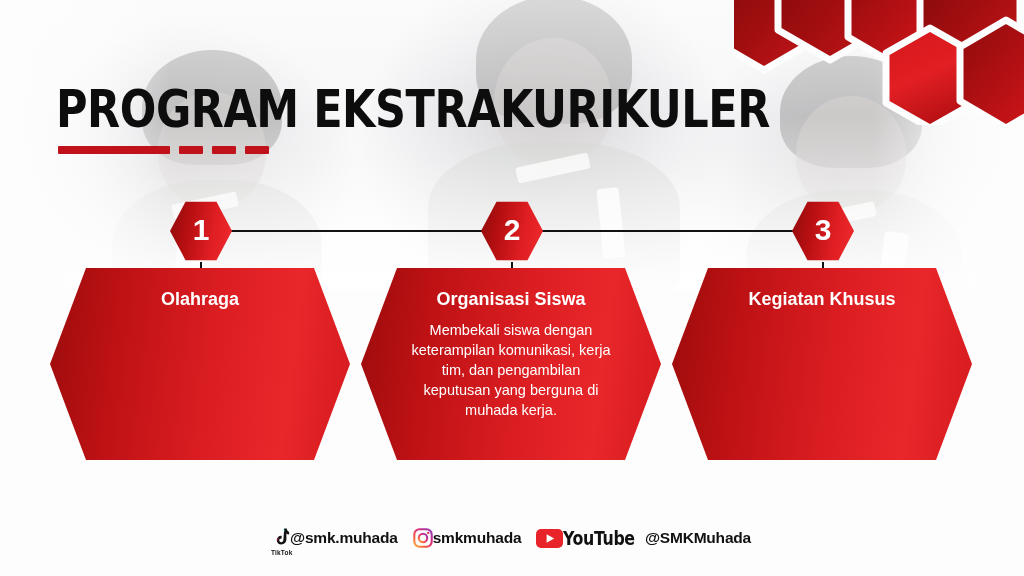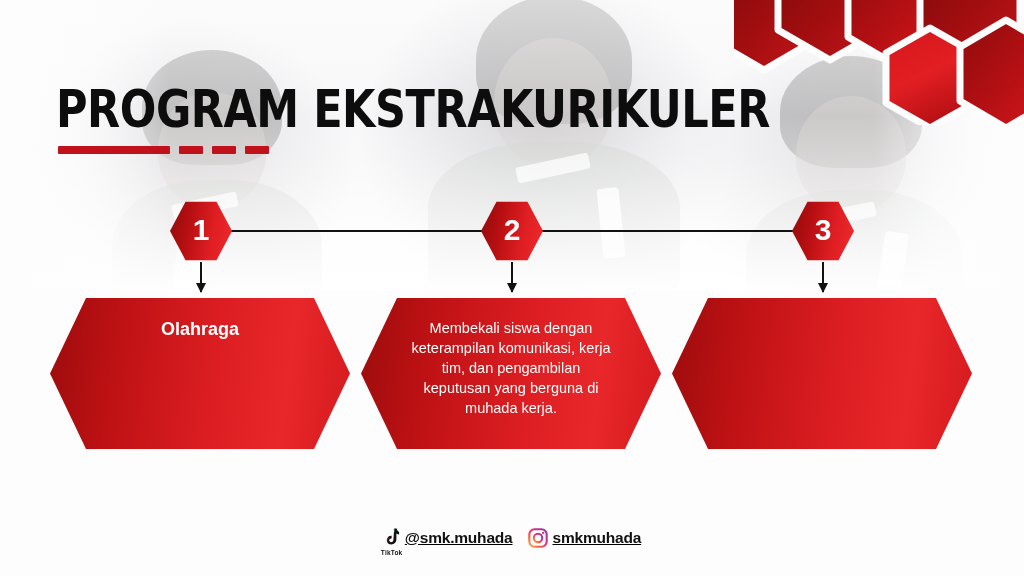--- a/index.html
+++ b/index.html
@@ -98,21 +98,21 @@
   }
   .arrow { position:absolute; top:262px; width:2px; height:30px; background:#111; }
   .arrow::after {
     content:""; position:absolute; left:-4px; bottom:-1px;
     border-left:5px solid transparent; border-right:5px solid transparent;
     border-top:10px solid #111;
   }
 
   
   .card {
-    position:absolute; top:298px; width:300px; height:151px;
+    position:absolute; top:268px; width:300px; height:192px;
   }
   .card .bg {
     position:absolute; inset:0;
     background:linear-gradient(97deg,#9c0c0c 0%,#bd1114 22%,#dc1e22 55%,#e8272a 78%,#d51a1e 100%);
     clip-path:polygon(12% 0%,88% 0%,100% 50%,88% 100%,12% 100%,0% 50%);
     filter:drop-shadow(0 3px 5px rgba(0,0,0,.16));
   }
   .card .inner {
     position:absolute; inset:0; padding:20px 46px 0 46px;
     display:flex; flex-direction:column; align-items:center;
@@ -123,21 +123,21 @@
   }
   .card p {
     color:#fff; font-size:14.5px; line-height:20px; text-align:center;
   }
 
   
   .social {
     position:absolute; left:0; right:0; top:528px;
     display:flex; justify-content:center; align-items:flex-start; gap:15px;
   }
-  .soc { display:flex; align-items:flex-end; gap:5px; position:relative;text-decoration:underline; }
+  .soc { display:flex; align-items:flex-end; position:relative; }
   .soc .handle {
     font-size:15.5px; font-weight:bold; color:#111; letter-spacing:-0.2px;
     line-height:20px;
   }
   .tiktok-mark { position:relative; width:17px; height:20px; }
   .tiktok-lbl {
     position:absolute; left:-2px; top:21px;
     font-size:6.5px; font-weight:bold; color:#111; letter-spacing:.2px;
   }
   .ig-mark { width:20px; height:20px; }
@@ -247,27 +247,29 @@
   <div class="card" style="left:50px;">
     <div class="bg"></div>
     <div class="inner">
       <h3>Olahraga</h3>
     </div>
   </div>
 
   <div class="card" style="left:361px;">
     <div class="bg"></div>
     <div class="inner">
+      <h3>Organisasi Siswa</h3>
       <p>Membekali siswa dengan keterampilan komunikasi, kerja tim, dan pengambilan keputusan yang berguna di muhada kerja.</p>
     </div>
   </div>
 
   <div class="card" style="left:672px;">
     <div class="bg"></div>
     <div class="inner">
+      <h3>Kegiatan Khusus</h3>
     </div>
   </div>
 
   <div class="social">
 
     <div class="soc">
       <span class="tiktok-mark">
         <svg width="17" height="20" viewBox="0 0 17 20" xmlns="http://www.w3.org/2000/svg">
           <path d="M11.2 0.6h2.5c.2 1.5 1 2.8 2.4 3.3v2.5c-1-.05-1.9-.38-2.7-.95v5.9c0 3.1-2.3 5.2-5 5.2-2.5 0-4.6-1.9-4.6-4.4 0-2.6 2.2-4.6 4.8-4.3v2.6c-1.3-.3-2.4.6-2.4 1.8 0 1.1.9 1.9 2 1.9 1.2 0 2.2-.9 2.2-2.3z" fill="#111"></path>
           <path d="M10.4 1.2c.15 1.2.7 2.2 1.6 2.9-.55-.8-.85-1.8-.9-2.9z" fill="#25f4ee"></path>
@@ -290,16 +292,26 @@
             </linearGradient>
           </defs>
           <rect x="1.3" y="1.3" width="17.4" height="17.4" rx="5.2" fill="none" stroke="url(#ig)" stroke-width="2.1"></rect>
           <circle cx="10" cy="10" r="4.2" fill="none" stroke="url(#ig)" stroke-width="2.1"></circle>
           <circle cx="15.1" cy="4.9" r="1.25" fill="url(#ig)"></circle>
         </svg>
       </span>
       <span class="handle">smkmuhada</span>
     </div>
 
+    <div class="soc">
+      <span class="yt-mark">
+        <svg width="27" height="19" viewBox="0 0 27 19" xmlns="http://www.w3.org/2000/svg">
+          <rect x="0" y="0" width="27" height="19" rx="5" fill="#e8242a"></rect>
+          <path d="M10.6 5.2 L18.2 9.5 L10.6 13.8 Z" fill="#ffffff"></path>
+        </svg>
+      </span>
+      <span class="yt-word">YouTube</span>
+      <span class="handle">@SMKMuhada</span>
+    </div>
 
   </div>
 
 </div>
 
 </body></html>

